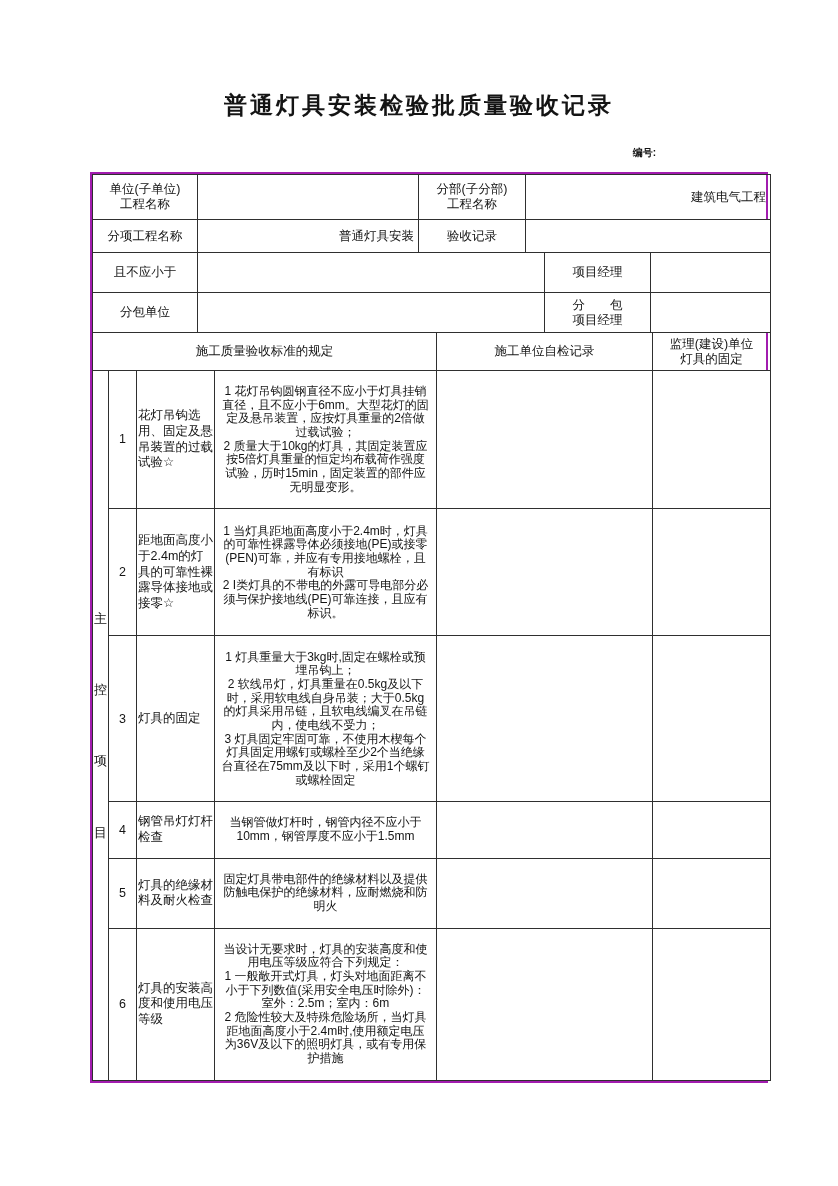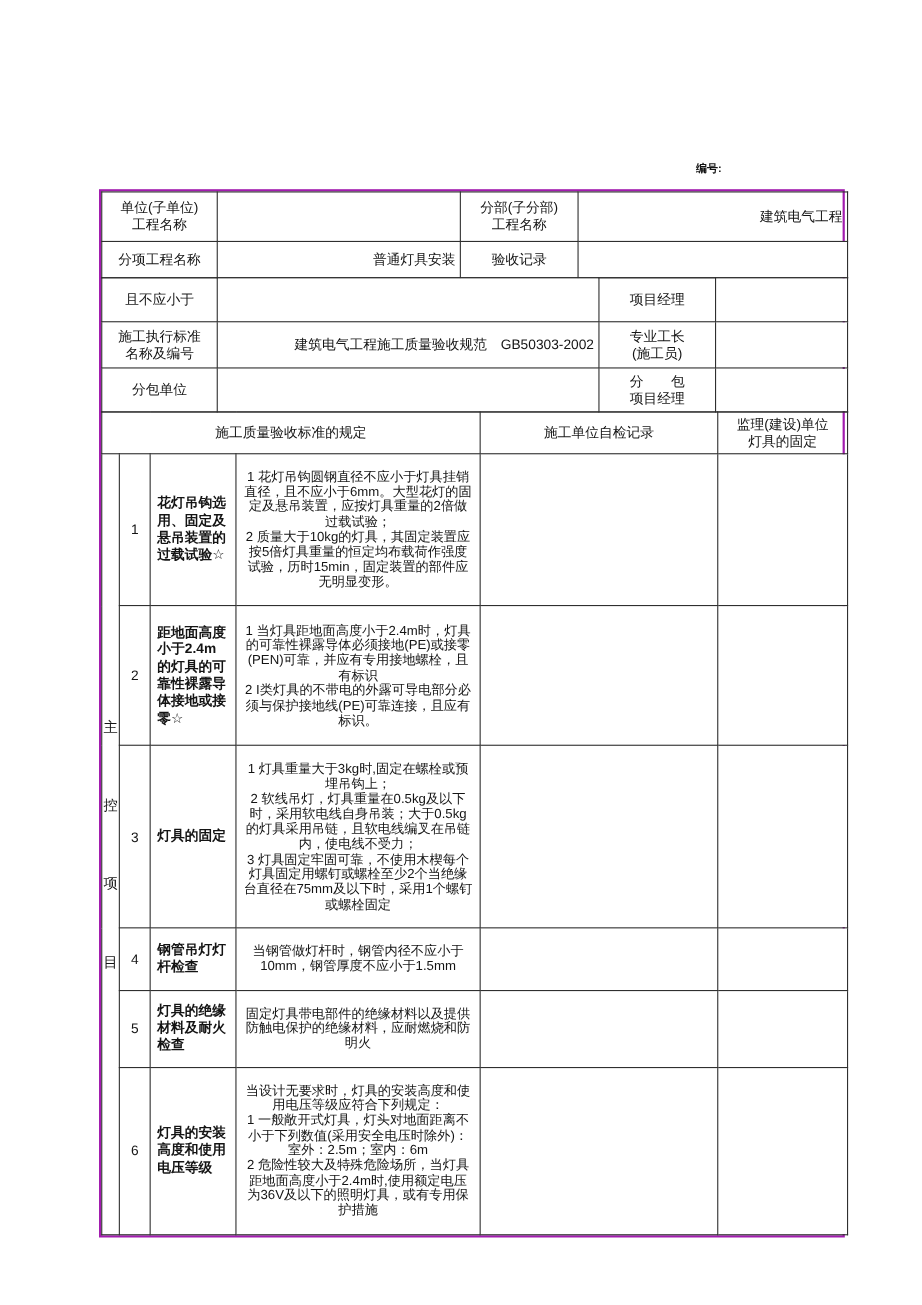--- a/index.html
+++ b/index.html
@@ -32,34 +32,35 @@
     font-size:12.5px; line-height:1.18;
     vertical-align:middle;
     white-space:pre-line;
     padding:2px 4px;
     overflow:hidden;
   }
   .lbl   { text-align:center; }
   .val   { text-align:right; }
   .hdr   { text-align:center; }
   .num   { text-align:center; }
-  .iname { text-align:left; padding:2px 6px; line-height:1.25;font-weight:bold; }
+  .iname { text-align:left; padding:2px 1px; line-height:1.25; }
   .req   { text-align:center; font-size:12px; line-height:1.14; padding:14px 6px; }
   .blank { background:#fff; }
   .vcell { padding:0; }
   .vtext {
     display:flex; flex-direction:column; align-items:center; justify-content:center;
     gap:56px; font-size:13px;
   }
 </style>
 </head>
 <body>
 
 <div class="page">
 
+  <div class="doc-title">普通灯具安装检验批质量验收记录</div>
   <div class="serial">编号:</div>
 
   <div class="form-wrap">
 
     <table>
       <colgroup>
           <col style="width:105px">
           <col style="width:221px">
           <col style="width:107px">
           <col style="width:245px">
@@ -87,28 +88,20 @@
           <col style="width:105px">
           <col style="width:347px">
           <col style="width:106px">
           <col style="width:120px">
         </colgroup>
       <tbody>
           <tr style="height:40px">
         <td class="lbl">且不应小于</td>
         <td class="val blank"></td>
         <td class="lbl">项目经理</td>
-        <td class="val blank"></td>
-      </tr>
-      <tr style="height:42px">
-        <td class="lbl">施工执行标准
-名称及编号</td>
-        <td class="val">建筑电气工程施工质量验收规范　GB50303-2002</td>
-        <td class="lbl">专业工长
-(施工员)</td>
         <td class="val blank"></td>
       </tr>
       <tr style="height:40px">
         <td class="lbl">分包单位</td>
         <td class="val blank"></td>
         <td class="lbl">分　　包
 项目经理</td>
         <td class="val blank"></td>
       </tr>
     </tbody>

